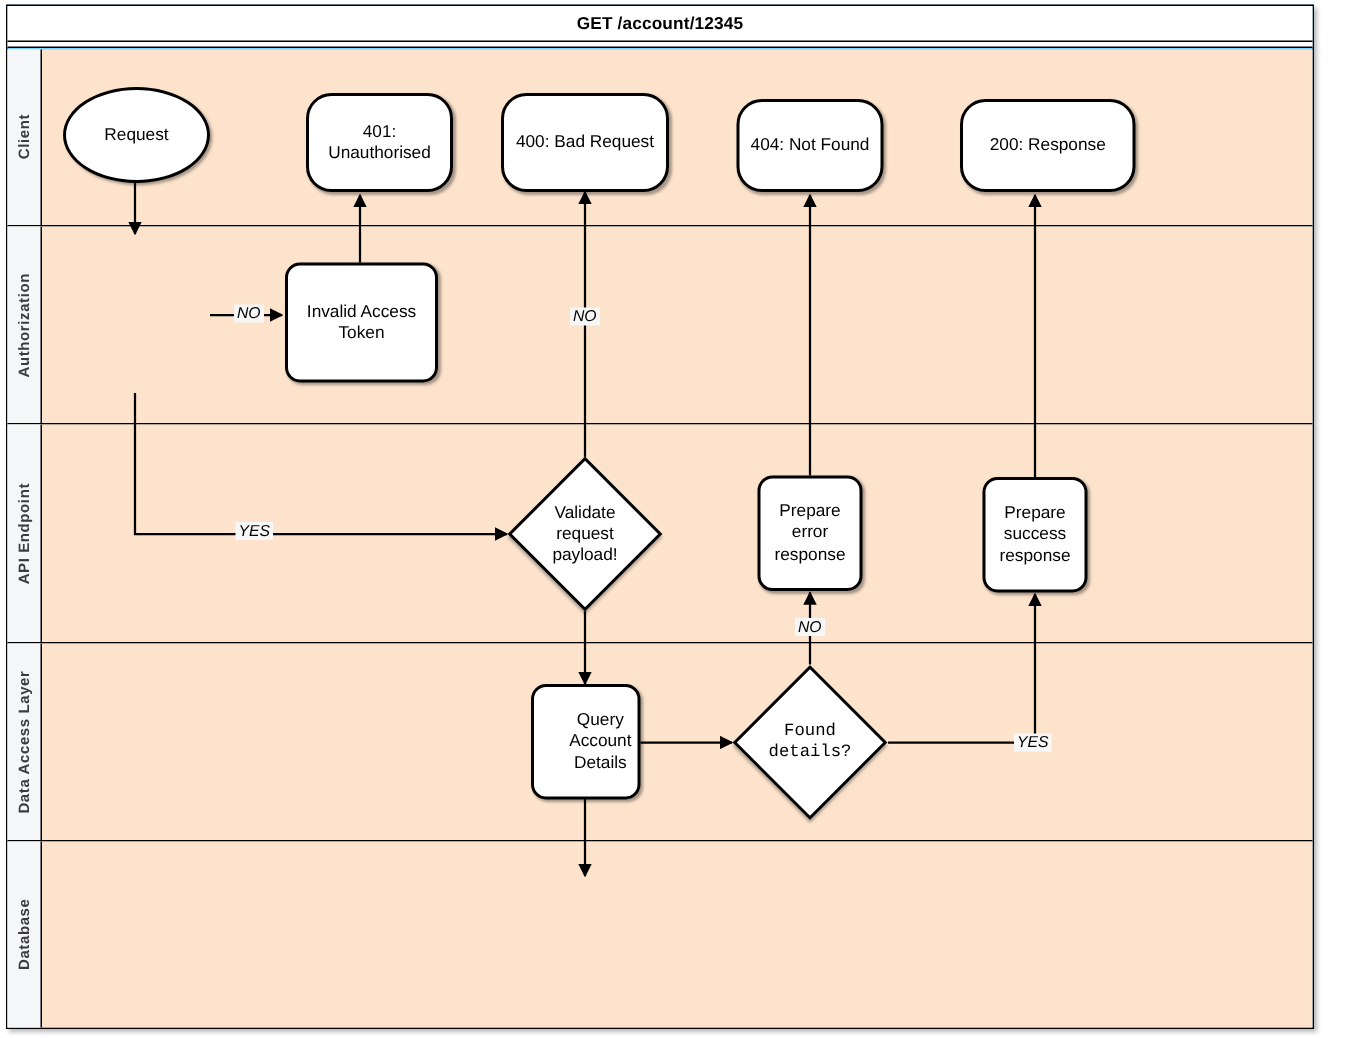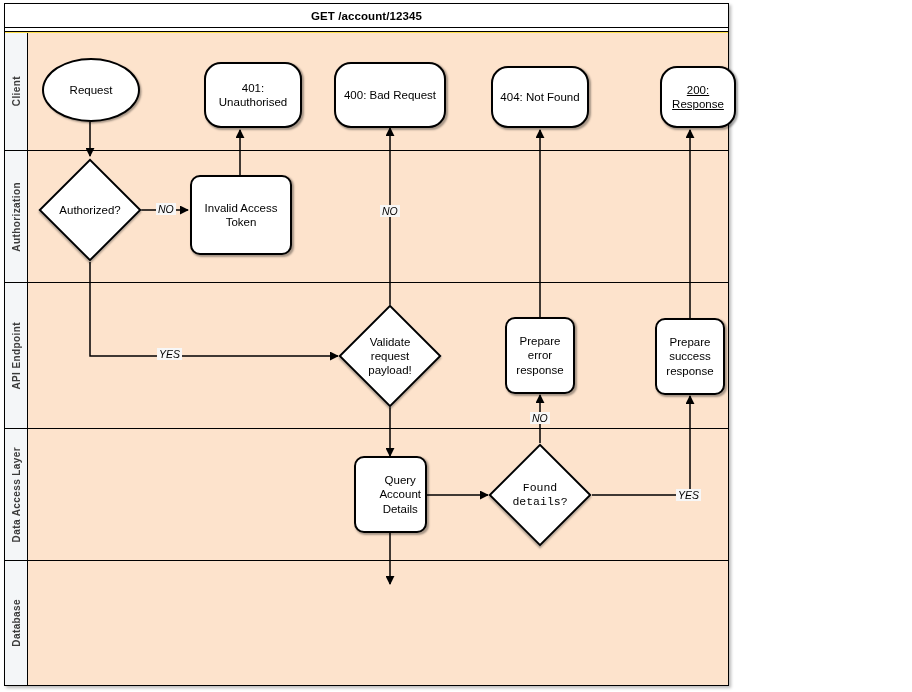--- a/index.html
+++ b/index.html
@@ -13,24 +13,24 @@
     width: 912px;
     height: 692px;
     background: #ffffff;
     overflow: hidden;
   }
   
   .pool {
     position: absolute;
     left: 4px;
     top: 3px;
-    width: 725px;
+    width: 872px;
     height: 683px;
     border: 1.5px solid #000000;
-    background: #fde047;
+    background: #7dd3fc;
     box-sizing: border-box;
     box-shadow: 2px 2px 3px rgba(0,0,0,0.28);
   }
   .pool-title {
     position: absolute;
     left: 0;
     top: 0;
     width: 100%;
     height: 24px;
     line-height: 24px;
@@ -273,28 +273,24 @@
   </div>
 
   <div class="node rounded" style="left:334px; top:62px; width:112px; height:66px;">
     <div class="txt">400: Bad Request</div>
   </div>
 
   <div class="node rounded" style="left:491px; top:66px; width:98px; height:62px;">
     <div class="txt">404: Not Found</div>
   </div>
 
-  <div class="node rounded" style="left:660px; top:66px; width:76px; height:62px;text-decoration:underline;">
+  <div class="node rounded" style="left:640px; top:66px; width:117px; height:62px;">
     <div class="txt">200: Response</div>
   </div>
 
-  <div class="diamond" style="left:38px; top:158px; width:104px; height:104px;">
-    <div class="shape" style="width:73px; height:73px;"></div>
-    <div class="txt">Authorized?</div>
-  </div>
 
   <div class="node rounded-sm" style="left:190px; top:175px; width:102px; height:80px;">
     <div class="txt">
       <div>Invalid Access</div>
       <div>Token</div>
     </div>
   </div>
 
   <div class="edge-label" style="left:156px; top:203px;">NO</div>
 

